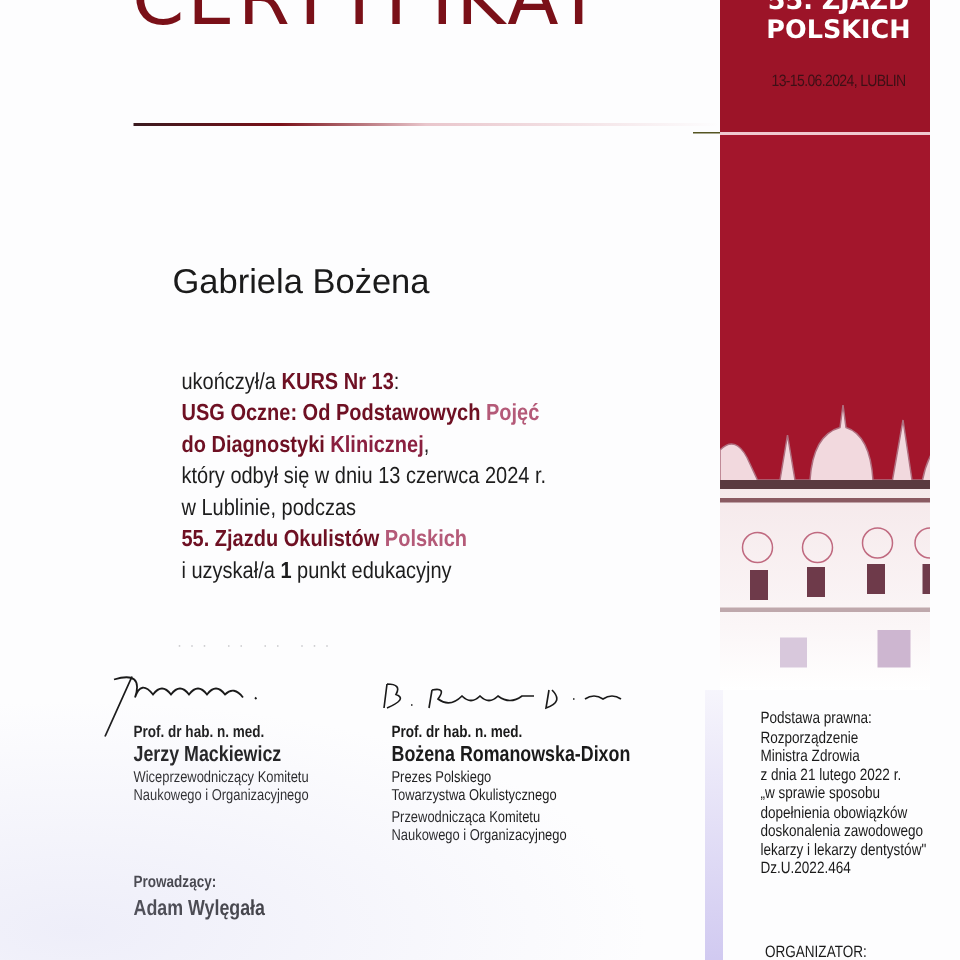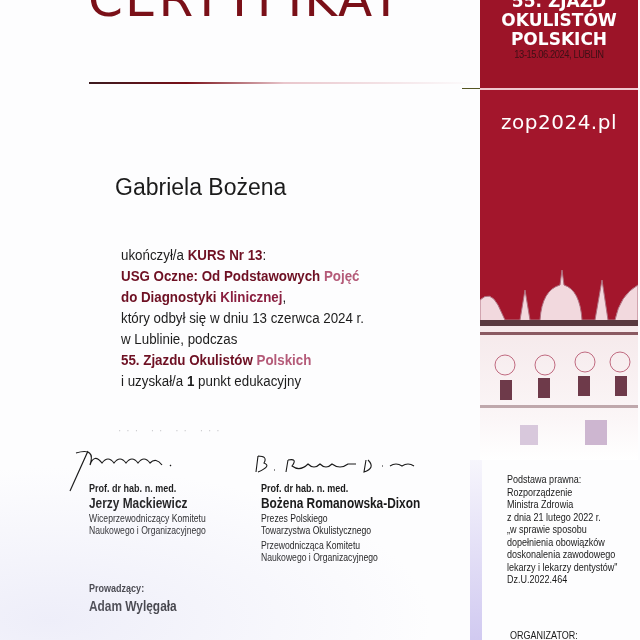--- a/index.html
+++ b/index.html
@@ -1,20 +1,20 @@
 <!DOCTYPE html>
 <html><head>
 <meta charset="utf-8">
 <style>
   html, body { margin:0; padding:0; }
   body { width:640px; height:640px; overflow:hidden; background:#ffffff; position:relative; font-family:"Liberation Sans", sans-serif; }
   .page { position:absolute; inset:0; background:#fdfdfe; }
   .title { position:absolute; left:88px; top:-26px; font-family:"DejaVu Sans", sans-serif; font-size:50px; letter-spacing:2px; color:#7a1018; font-weight:normal; line-height:1; white-space:nowrap; }
   .rule { position:absolute; left:89px; top:82px; width:390px; height:2px; background:linear-gradient(90deg,#3a1a1f 0%,#7a1018 25%,#e9c6cc 50%,rgba(255,255,255,0) 100%); }
-  .panel { position:absolute; left:480px; top:0; width:158px; height:460px; background:#a3162c; overflow:hidden; }
+  .panel { position:absolute; left:480px; top:0; width:140px; height:460px; background:#a3162c; overflow:hidden; }
   .panel-top { position:absolute; left:0; top:0; width:158px; height:88px; background:#9c1428; }
   .panel-divider { position:absolute; left:0; top:88px; width:158px; height:2px; background:#f0c8cf; }
   .panel-line { position:absolute; left:-18px; top:88px; width:18px; height:1px; background:#552; }
   .event-title { position:absolute; left:0; top:-8px; width:158px; text-align:center; color:#fff; font-family:"DejaVu Sans", sans-serif; font-weight:bold; font-size:17px; line-height:19px; }
   .event-date { position:absolute; left:0; top:48px; width:158px; text-align:center; color:#3d1016; font-family:"Liberation Sans", sans-serif; font-size:11px; letter-spacing:-0.5px; transform:scaleX(0.85); }
   .url { position:absolute; left:0; top:110px; width:158px; text-align:center; color:#fff; font-family:"DejaVu Sans", sans-serif; font-size:20px; letter-spacing:0.5px; }
   .building { position:absolute; left:0; top:250px; width:158px; height:210px; }
   .name { position:absolute; left:115px; top:174px; font-size:23px; color:#1b1b1b; font-family:"Liberation Sans", sans-serif; }
   .body { position:absolute; left:121px; top:244px; font-family:"Liberation Sans", sans-serif; font-size:15.5px; line-height:21px; color:#1d1d1d; transform-origin:left top; transform:scaleX(0.86); white-space:nowrap; }
   .red { color:#6e1023; font-weight:bold; }
@@ -35,27 +35,25 @@
 
 <div class="page">
 
   <div class="title">CERTYFIKAT</div>
   <div class="rule"></div>
 
   <div class="panel">
     <div class="panel-top">
       <div class="event-title">
         <div>55. ZJAZD</div>
-        <div>OKULISTÓW</div>
         <div>POLSKICH</div>
       </div>
       <div class="event-date">13-15.06.2024, LUBLIN</div>
     </div>
     <div class="panel-divider"></div>
-    <div class="url">zop2024.pl</div>
     <svg class="building" viewBox="0 0 158 210" width="158" height="210">
       <defs>
         <linearGradient id="fade" x1="0" y1="0" x2="0" y2="1">
           <stop offset="0" stop-color="#f5e8ea"></stop>
           <stop offset="0.7" stop-color="#fbf6f7"></stop>
           <stop offset="1" stop-color="#ffffff"></stop>
         </linearGradient>
       </defs>
       <rect x="0" y="70" width="158" height="140" fill="url(#fade)"></rect>
       <path d="M0 75 L0 50 Q10 40 18 55 L25 70 L40 70 L45 40 L50 70 L60 70 Q62 40 80 35 L82 20 L84 35 Q100 40 102 70 L115 70 L122 30 L128 70 L135 70 Q140 45 158 35 L158 75 Z" fill="#f2d9de" stroke="#b07080" stroke-width="1"></path>

